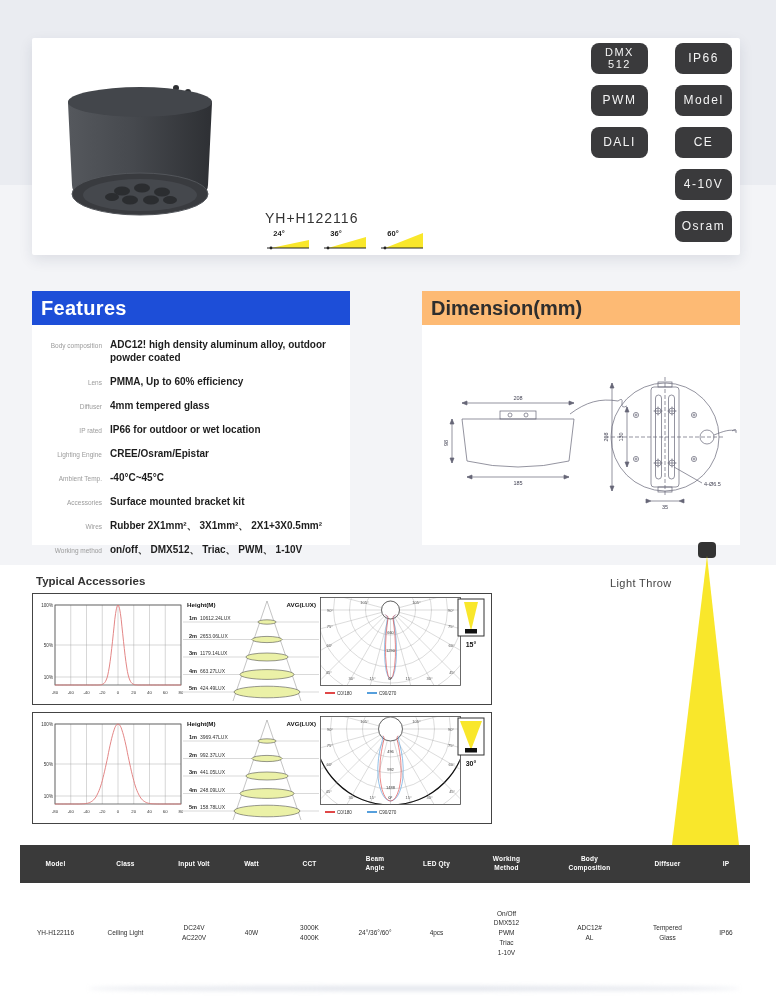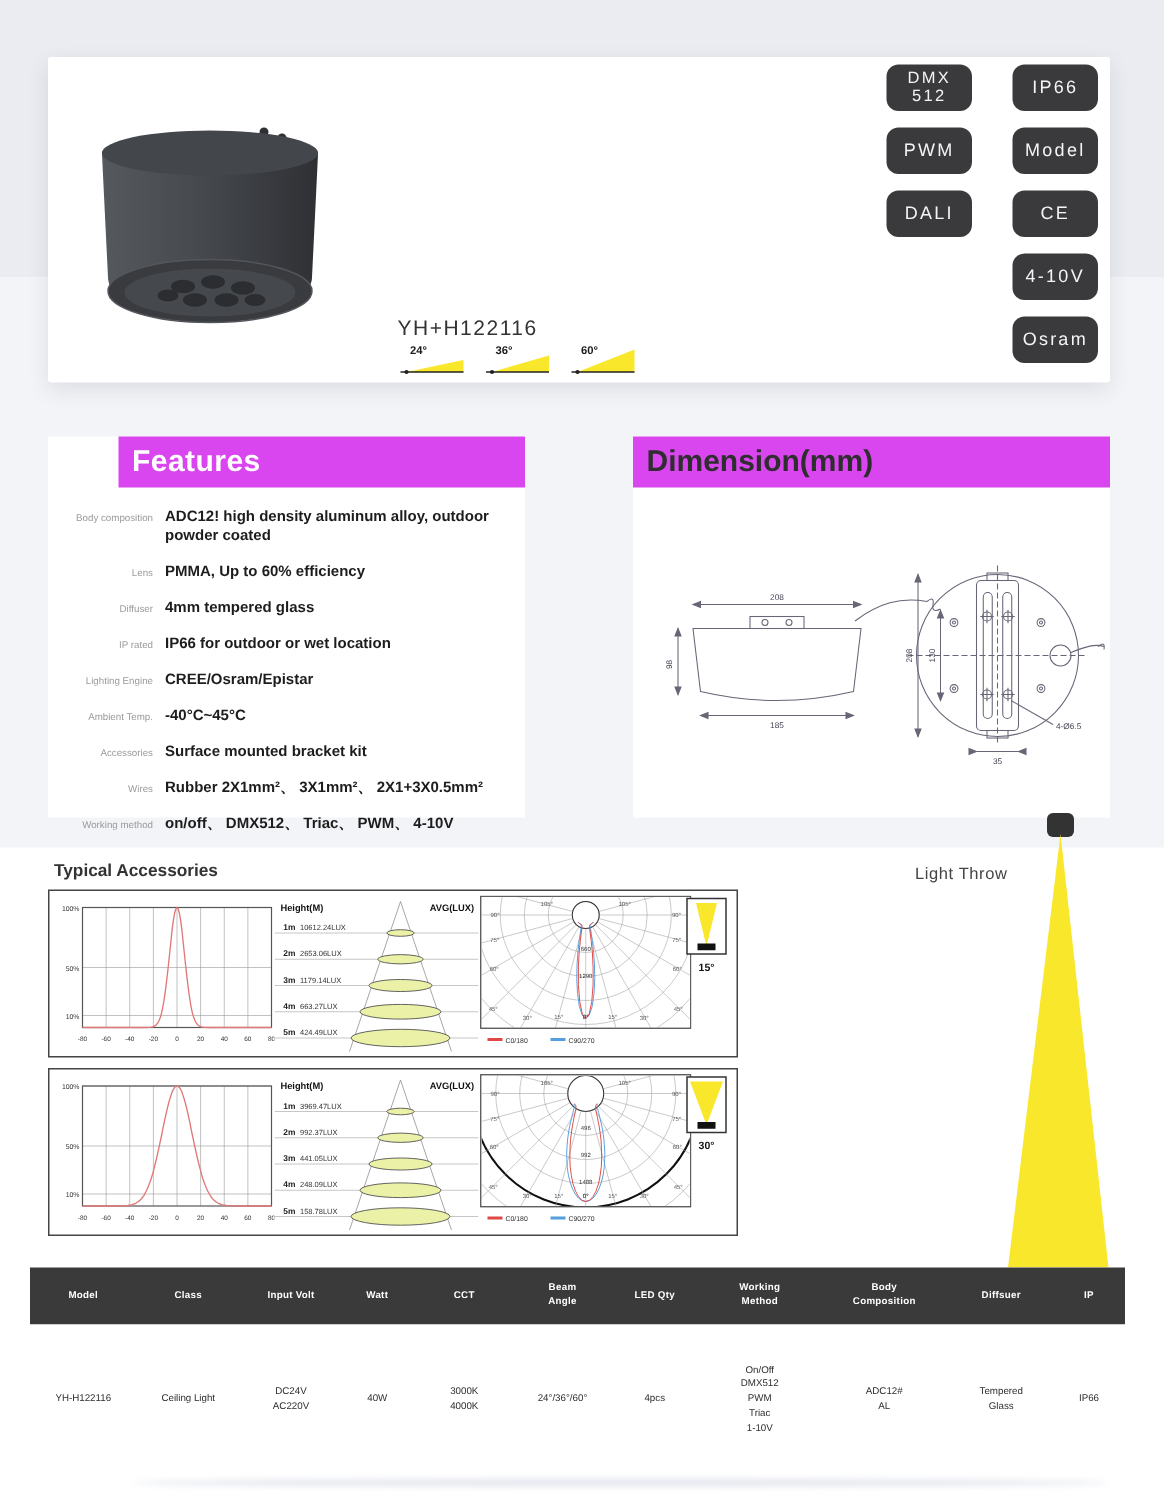--- a/index.html
+++ b/index.html
@@ -13,28 +13,28 @@
   .hero-title{left:233px;top:62px;width:240px;font-size:12.5px;letter-spacing:1.3px;color:#4a4a4a;}
   .hero-model{left:233px;top:172px;font-size:14px;letter-spacing:1px;color:#333;font-weight:500;}
   .beam-icons{left:233px;top:190px;display:flex;gap:11px;}
   .badge-col{display:flex;flex-direction:column;gap:11px;}
   .badge{width:57px;height:31px;background:#3a3a3c;border-radius:8px;color:#f4f4f4;
          display:flex;align-items:center;justify-content:center;text-align:center;
          font-size:12px;letter-spacing:1.5px;line-height:1.05;white-space:pre-line;}
   .badge.small{font-size:11px;}
   .panel{background:#fff;}
   .features-panel{left:32px;top:291px;width:318px;height:254px;}
-  .features-header{height:34px;background:#d946ef;color:#fff;font-weight:bold;font-size:20px;
-                   display:flex;align-items:center;padding-left:9px;letter-spacing:.3px;margin-left:47px;}
+  .features-header{height:34px;background:#1d4ed8;color:#fff;font-weight:bold;font-size:20px;
+                   display:flex;align-items:center;padding-left:9px;letter-spacing:.3px;}
   .features-body{padding:14px 8px 0 0;}
   .feature-row{display:flex;align-items:baseline;margin-bottom:11.5px;}
   .feature-label{width:70px;text-align:right;color:#9b9b9b;font-size:6.5px;flex:none;}
   .feature-value{margin-left:8px;color:#1d1d1d;font-size:10px;font-weight:bold;line-height:1.25;}
   .dimension-panel{left:422px;top:291px;width:318px;height:254px;}
-  .dimension-header{height:34px;background:#d946ef;color:#2e2e2e;font-weight:bold;font-size:20px;
+  .dimension-header{height:34px;background:#fdba74;color:#2e2e2e;font-weight:bold;font-size:20px;
                     display:flex;align-items:center;padding-left:9px;}
   .section-title{font-size:11.5px;font-weight:bold;color:#333;}
   .light-throw-label{font-size:11px;color:#444;letter-spacing:.4px;}
   .photo-box{position:absolute;left:0;width:458px;height:110px;border:1px solid #444;background:#fff;}
   .spec-table{left:20px;top:845px;width:730px;}
   .spec-head{display:flex;background:#3a3a3a;height:38px;align-items:center;}
   .spec-head-cell{color:#fff;font-size:6.5px;font-weight:bold;text-align:center;
                   white-space:pre-line;line-height:1.35;letter-spacing:.2px;}
   .spec-body{display:flex;background:#fff;min-height:100px;align-items:center;}
   .spec-cell{color:#2d2d2d;font-size:6.5px;text-align:center;white-space:pre-line;line-height:1.5;}
@@ -147,21 +147,21 @@
         <div class="feature-row">
           <div class="feature-label">Accessories</div>
           <div class="feature-value">Surface mounted bracket kit</div>
         </div>
         <div class="feature-row">
           <div class="feature-label">Wires</div>
           <div class="feature-value">Rubber 2X1mm²、 3X1mm²、 2X1+3X0.5mm²</div>
         </div>
         <div class="feature-row">
           <div class="feature-label">Working method</div>
-          <div class="feature-value">on/off、 DMX512、 Triac、 PWM、 4-10V</div>
+          <div class="feature-value">on/off、 DMX512、 Triac、 PWM、 1-10V</div>
         </div>
       </div>
   </div>
 
   <div class="abs panel dimension-panel">
     <div class="dimension-header">Dimension(mm)</div>
     <div id="dim-draw">
         <svg width="318" height="215" viewBox="0 0 318 215">
           <g stroke="#667" fill="none" stroke-width="0.7">
             <rect x="78" y="86" width="36" height="8"></rect>

